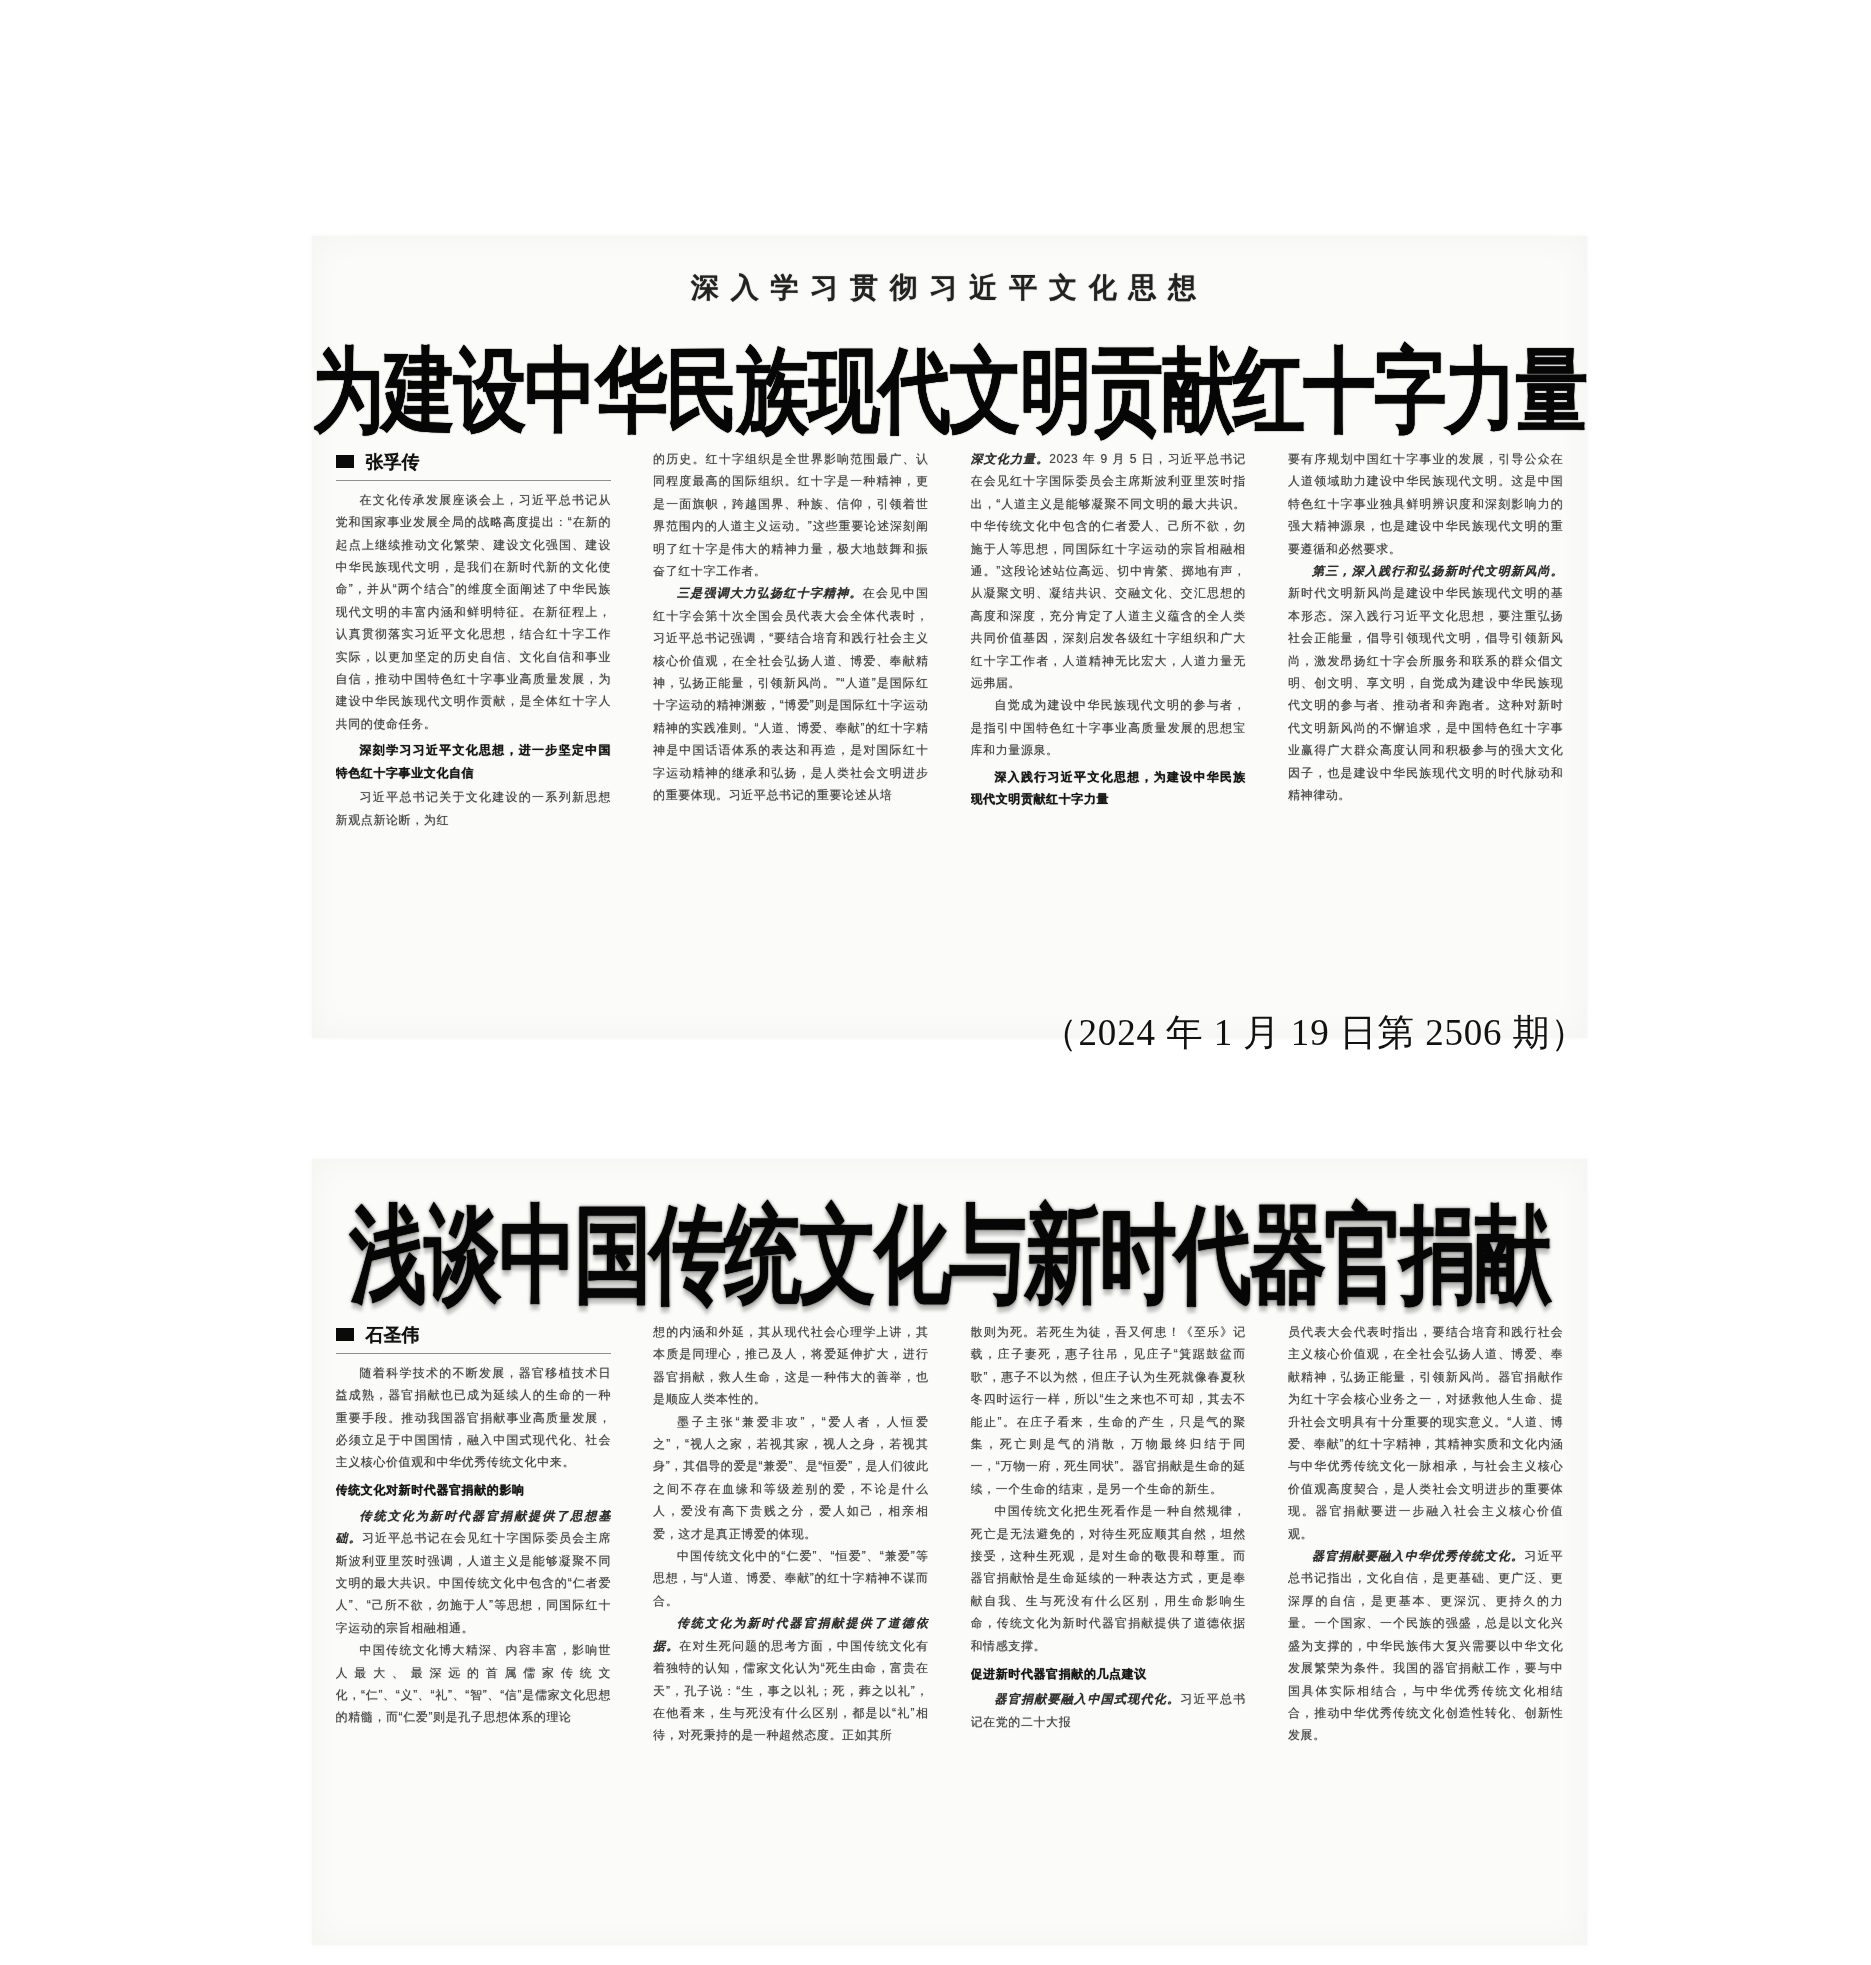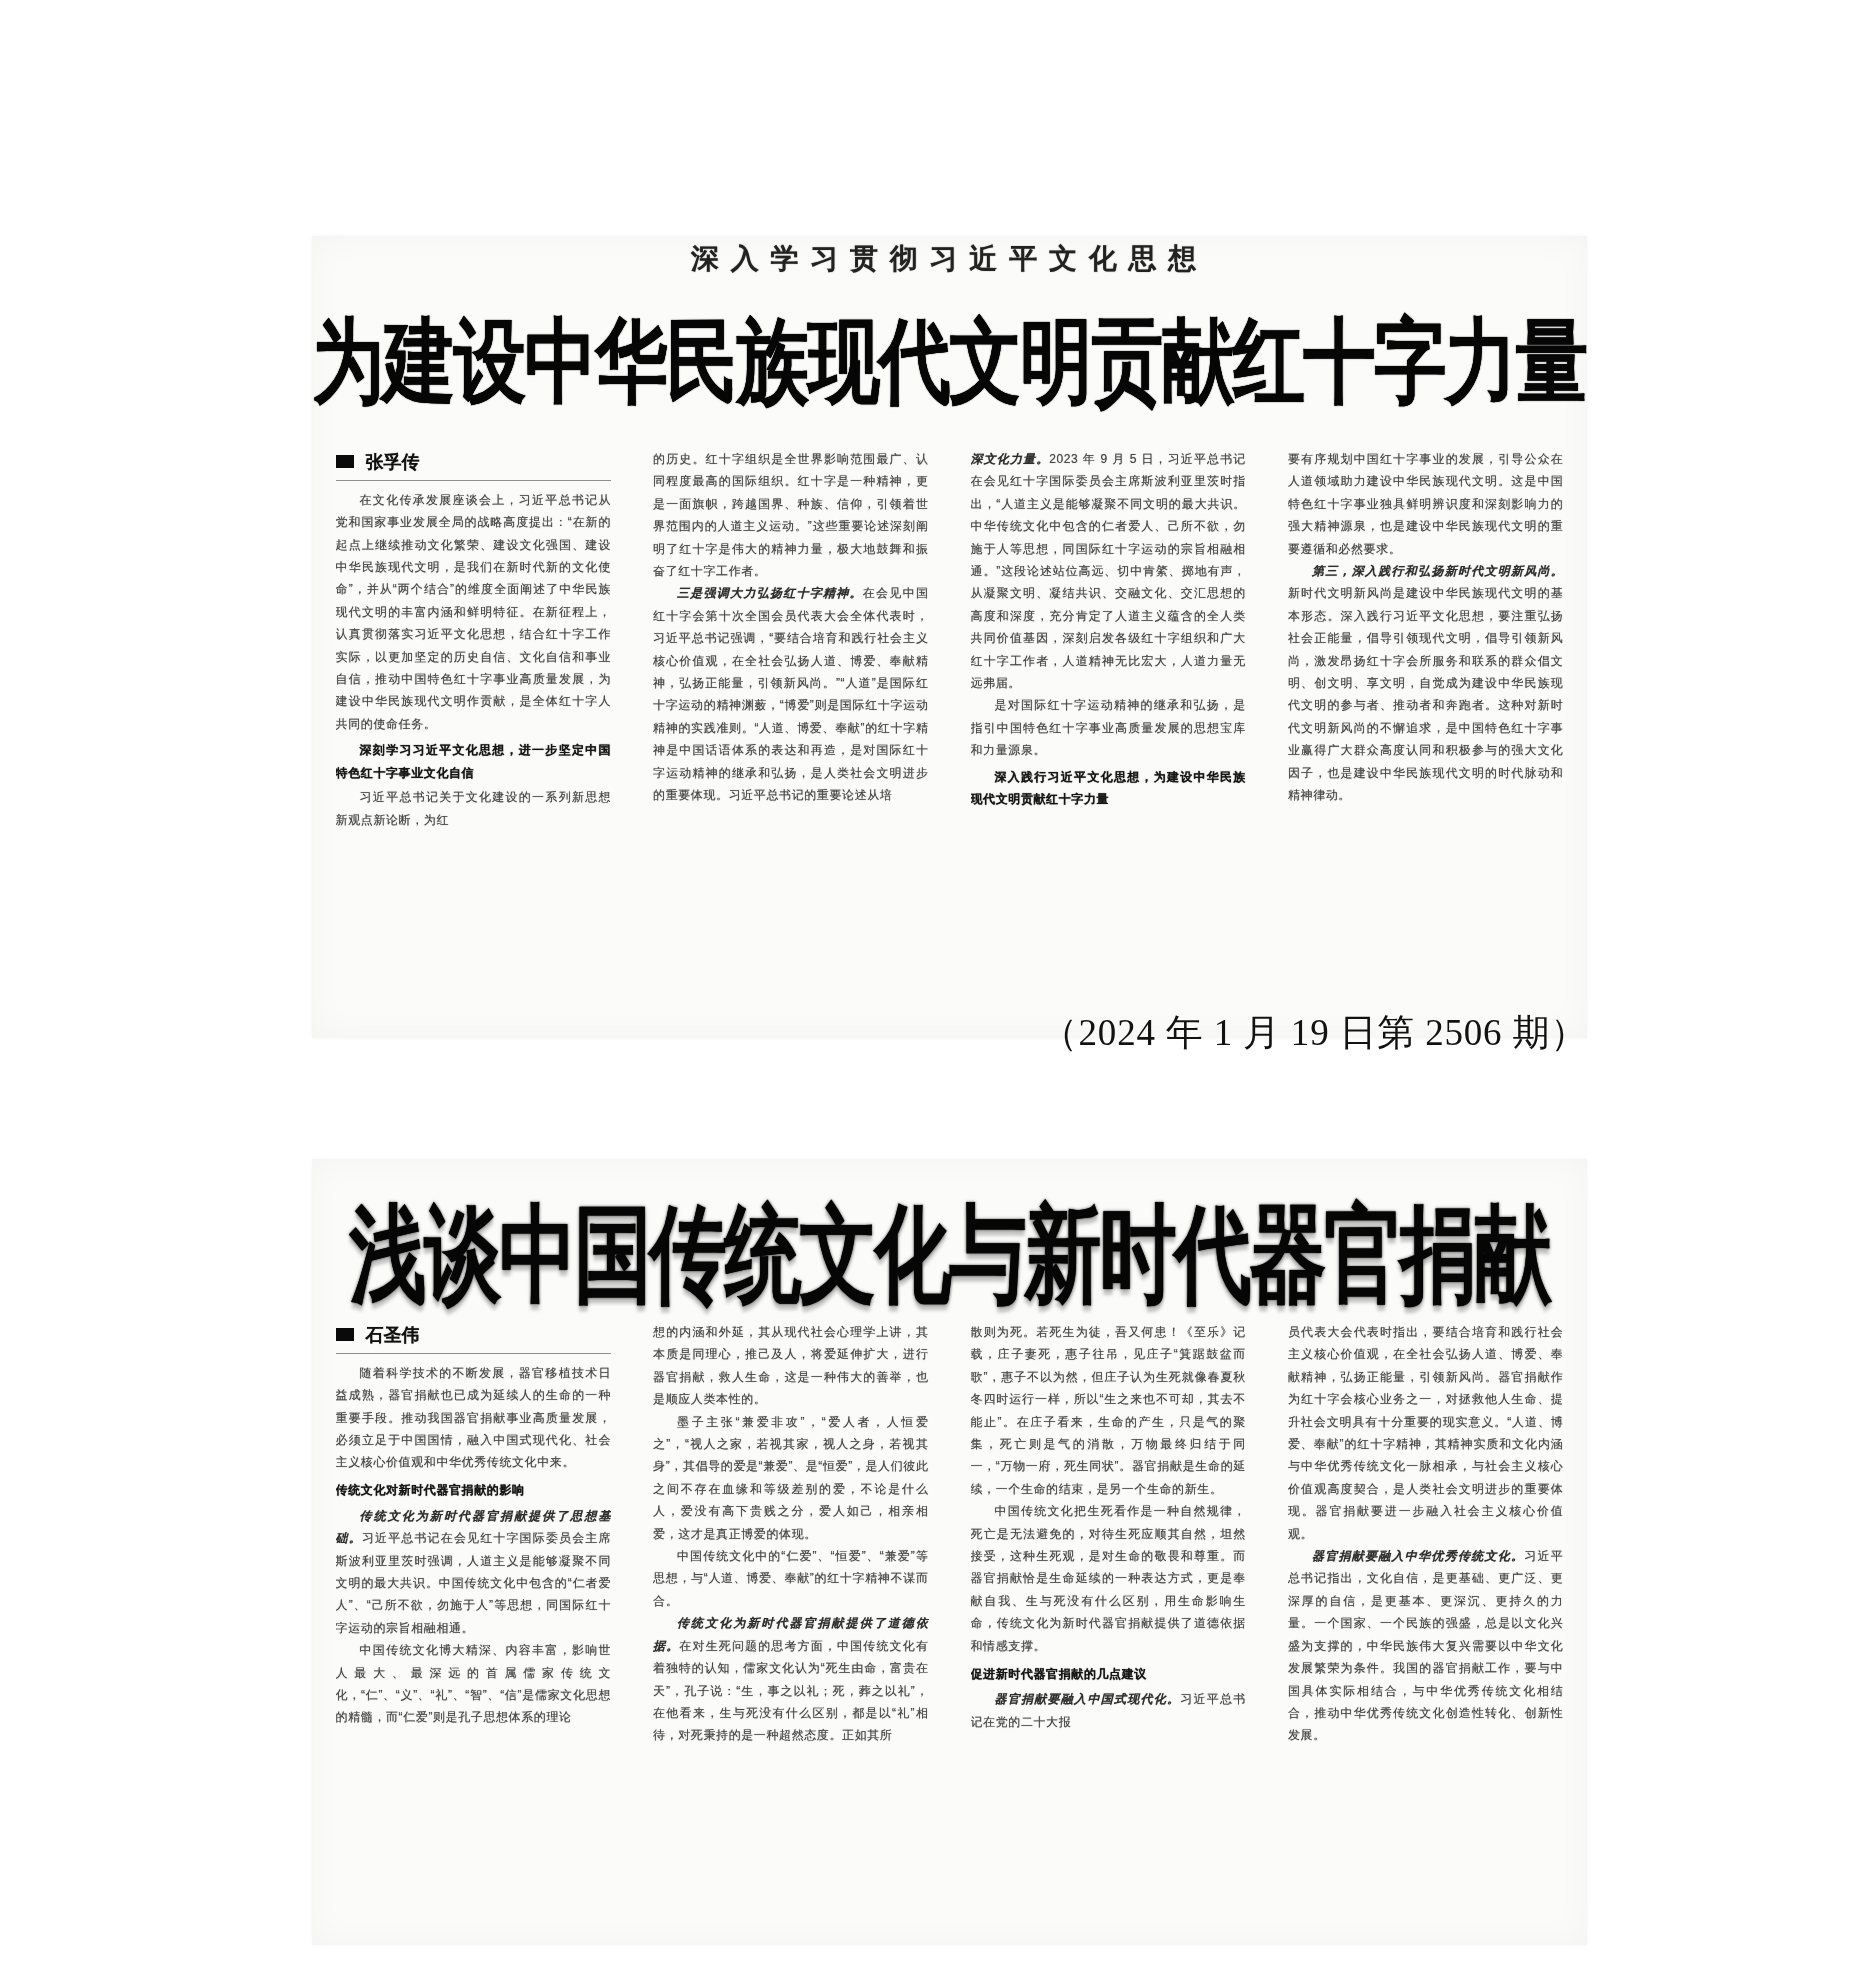--- a/index.html
+++ b/index.html
@@ -6,21 +6,21 @@
   body{width:1872px;height:2647px;background:#ffffff;font-family:"Liberation Sans",sans-serif;position:relative;}
   .page{position:absolute;inset:0;background:#ffffff;}
 
   
   .clipping{position:absolute;left:312px;width:1275px;background:#fbfbf9;
             box-shadow:inset 0 0 35px rgba(0,0,0,0.035), 0 0 4.7px rgba(0,0,0,0.04);
             overflow:hidden;}
   .clipping-1{top:236px;height:802px;}
   .clipping-2{top:1159px;height:786px;}
 
-  .kicker{margin-top:4px;text-align:center;font-size:28px;font-weight:600;color:#222;
+  .kicker{margin-top:33px;text-align:center;font-size:28px;font-weight:600;color:#222;
           letter-spacing:0.42em;text-shadow:0 0 1.2px rgba(0,0,0,0.45);}
   .headline{margin:0;text-align:center;font-weight:900;color:#060606;white-space:nowrap;}
   .hl1{margin-top:23px;font-size:72px;letter-spacing:-1.2px;transform:scaleY(1.28);transform-origin:top center;
        text-shadow:0 0 1.2px #000,0 0 0.4px #000;}
   .hl2{margin-top:26px;font-size:77px;letter-spacing:-2px;transform:scaleY(1.38);transform-origin:top center;
        text-shadow:0 0 2.8px rgba(0,0,0,0.6),0 3.9px 3.1px rgba(0,0,0,0.22),0 0 0.8px #000;}
 
   .columns{position:absolute;left:23.6px;right:23.6px;display:flex;gap:42px;}
   .clipping-1 .columns{top:212px;bottom:4.7px;}
   .clipping-2 .columns{top:162px;bottom:3.9px;}
@@ -61,21 +61,21 @@
           <p class="body">在文化传承发展座谈会上，习近平总书记从党和国家事业发展全局的战略高度提出：“在新的起点上继续推动文化繁荣、建设文化强国、建设中华民族现代文明，是我们在新时代新的文化使命”，并从“两个结合”的维度全面阐述了中华民族现代文明的丰富内涵和鲜明特征。在新征程上，认真贯彻落实习近平文化思想，结合红十字工作实际，以更加坚定的历史自信、文化自信和事业自信，推动中国特色红十字事业高质量发展，为建设中华民族现代文明作贡献，是全体红十字人共同的使命任务。</p>
           <p class="subhead">深刻学习习近平文化思想，进一步坚定中国特色红十字事业文化自信</p>
           <p class="body">习近平总书记关于文化建设的一系列新思想新观点新论断，为红</p>
         </div>
         <div class="col">
           <p class="cont">的历史。红十字组织是全世界影响范围最广、认同程度最高的国际组织。红十字是一种精神，更是一面旗帜，跨越国界、种族、信仰，引领着世界范围内的人道主义运动。”这些重要论述深刻阐明了红十字是伟大的精神力量，极大地鼓舞和振奋了红十字工作者。</p>
           <p class="body"><em class="lead">三是强调大力弘扬红十字精神。</em>在会见中国红十字会第十次全国会员代表大会全体代表时，习近平总书记强调，“要结合培育和践行社会主义核心价值观，在全社会弘扬人道、博爱、奉献精神，弘扬正能量，引领新风尚。”“人道”是国际红十字运动的精神渊薮，“博爱”则是国际红十字运动精神的实践准则。“人道、博爱、奉献”的红十字精神是中国话语体系的表达和再造，是对国际红十字运动精神的继承和弘扬，是人类社会文明进步的重要体现。习近平总书记的重要论述从培</p>
         </div>
         <div class="col">
           <p class="cont"><em class="lead">深文化力量。</em>2023 年 9 月 5 日，习近平总书记在会见红十字国际委员会主席斯波利亚里茨时指出，“人道主义是能够凝聚不同文明的最大共识。中华传统文化中包含的仁者爱人、己所不欲，勿施于人等思想，同国际红十字运动的宗旨相融相通。”这段论述站位高远、切中肯綮、掷地有声，从凝聚文明、凝结共识、交融文化、交汇思想的高度和深度，充分肯定了人道主义蕴含的全人类共同价值基因，深刻启发各级红十字组织和广大红十字工作者，人道精神无比宏大，人道力量无远弗届。</p>
-          <p class="body">是对国际红十字运动精神的继承和弘扬，是指引中国特色红十字事业高质量发展的思想宝库和力量源泉。</p>
+          <p class="body">自觉成为建设中华民族现代文明的参与者，是指引中国特色红十字事业高质量发展的思想宝库和力量源泉。</p>
           <p class="subhead">深入践行习近平文化思想，为建设中华民族现代文明贡献红十字力量</p>
         </div>
         <div class="col">
           <p class="cont">要有序规划中国红十字事业的发展，引导公众在人道领域助力建设中华民族现代文明。这是中国特色红十字事业独具鲜明辨识度和深刻影响力的强大精神源泉，也是建设中华民族现代文明的重要遵循和必然要求。</p>
           <p class="body"><em class="lead">第三，深入践行和弘扬新时代文明新风尚。</em>新时代文明新风尚是建设中华民族现代文明的基本形态。深入践行习近平文化思想，要注重弘扬社会正能量，倡导引领现代文明，倡导引领新风尚，激发昂扬红十字会所服务和联系的群众倡文明、创文明、享文明，自觉成为建设中华民族现代文明的参与者、推动者和奔跑者。这种对新时代文明新风尚的不懈追求，是中国特色红十字事业赢得广大群众高度认同和积极参与的强大文化因子，也是建设中华民族现代文明的时代脉动和精神律动。</p>
         </div>
       </div>
   </section>
 
   <div class="caption cap1">（2024 年 1 月 19 日第 2506 期）</div>

